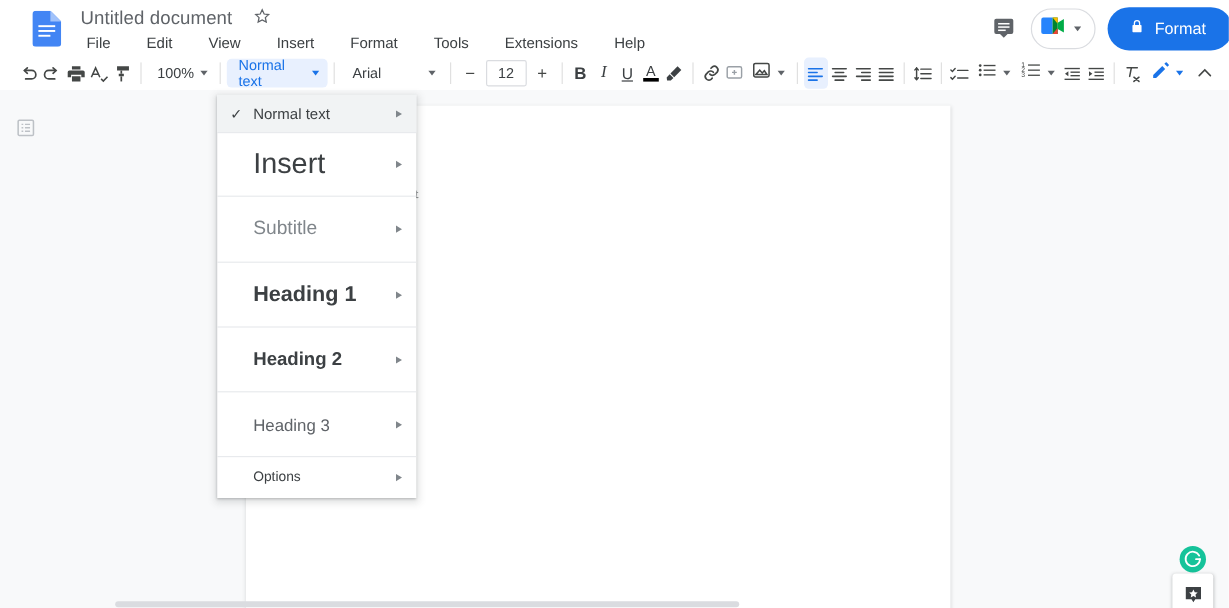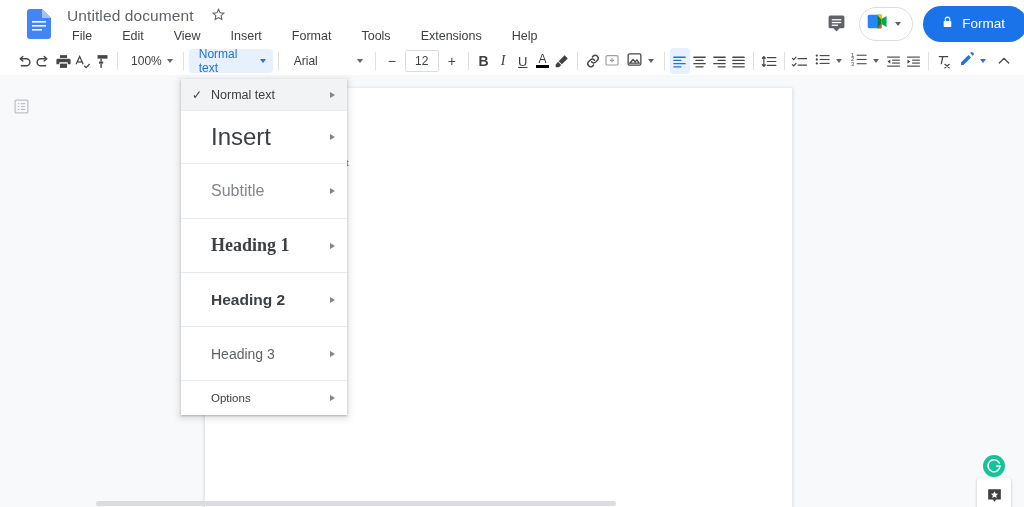--- a/index.html
+++ b/index.html
@@ -98,21 +98,21 @@
   .smi .arrow {
     position:absolute; right:12px; width:0; height:0;
     border-top:3.5px solid transparent; border-bottom:3.5px solid transparent;
     border-left:5px solid #80868b;
   }
   .sep { height:1px; background:#e8eaed; margin:0; }
 
   .r-normal  { height:31px; } .r-normal .lbl  { font-size:12.5px; }
   .r-title   { height:52px; } .r-title .lbl   { font-size:24px; font-weight:400; }
   .r-sub     { height:54px; } .r-sub .lbl     { font-size:16px; color:#80868b; }
-  .r-h1      { height:53px; } .r-h1 .lbl      { font-size:18px; font-weight:700;font-family:Liberation Serif, serif; }
+  .r-h1      { height:53px; } .r-h1 .lbl      { font-size:18px; font-weight:700; }
   .r-h2      { height:53px; } .r-h2 .lbl      { font-size:15.5px; font-weight:700; }
   .r-h3      { height:53px; } .r-h3 .lbl      { font-size:14px; color:#5f6368; font-weight:400;}
   .r-opt     { height:34px; } .r-opt .lbl     { font-size:11.5px; }
 
   
   .grammarly {
     position:absolute; right:19px; top:455px; width:22px; height:22px; border-radius:50%;
     background:#15c39a; display:flex; align-items:center; justify-content:center;
   }
   .explore-btn {

